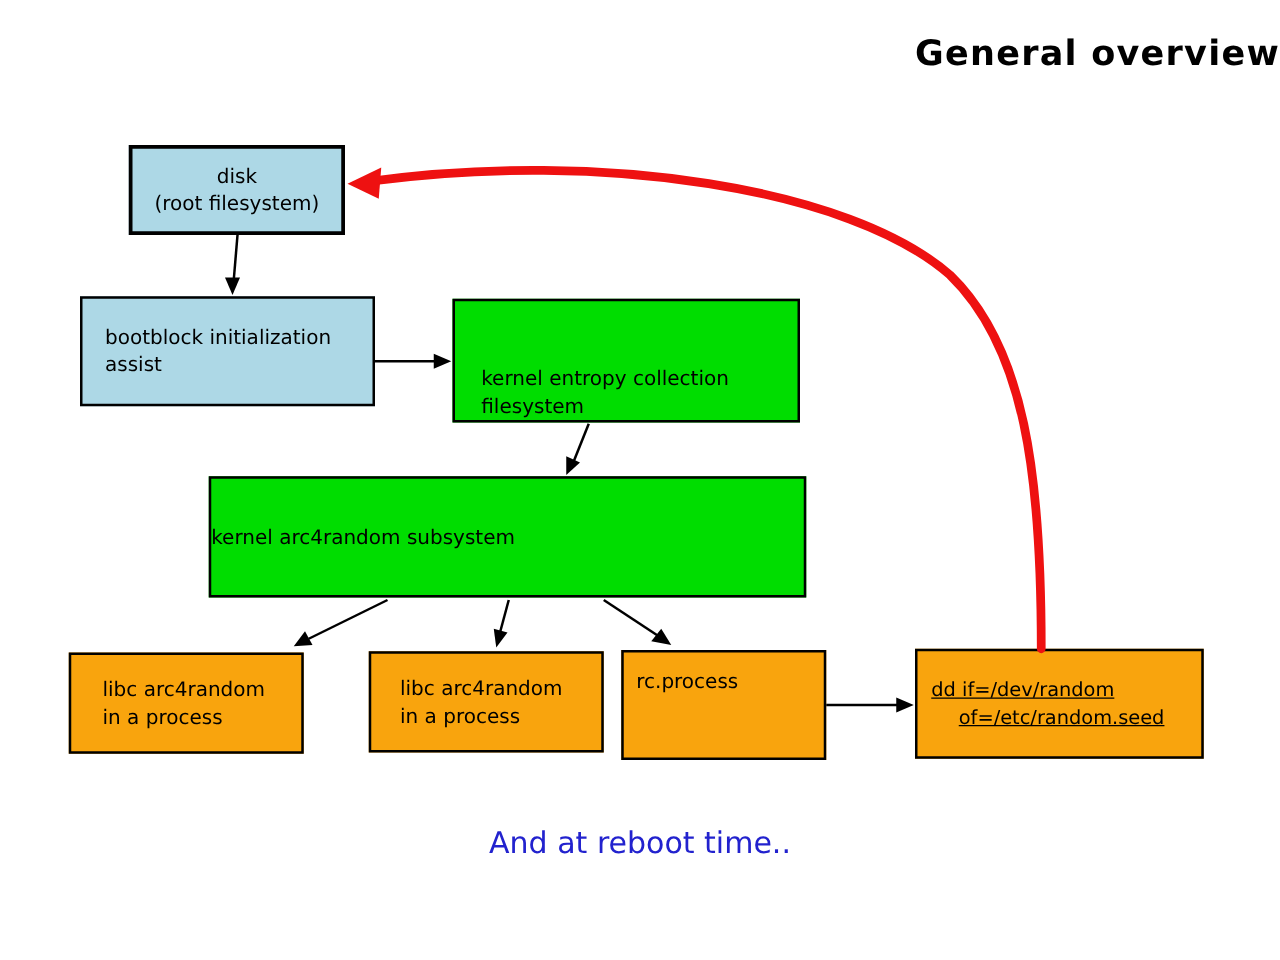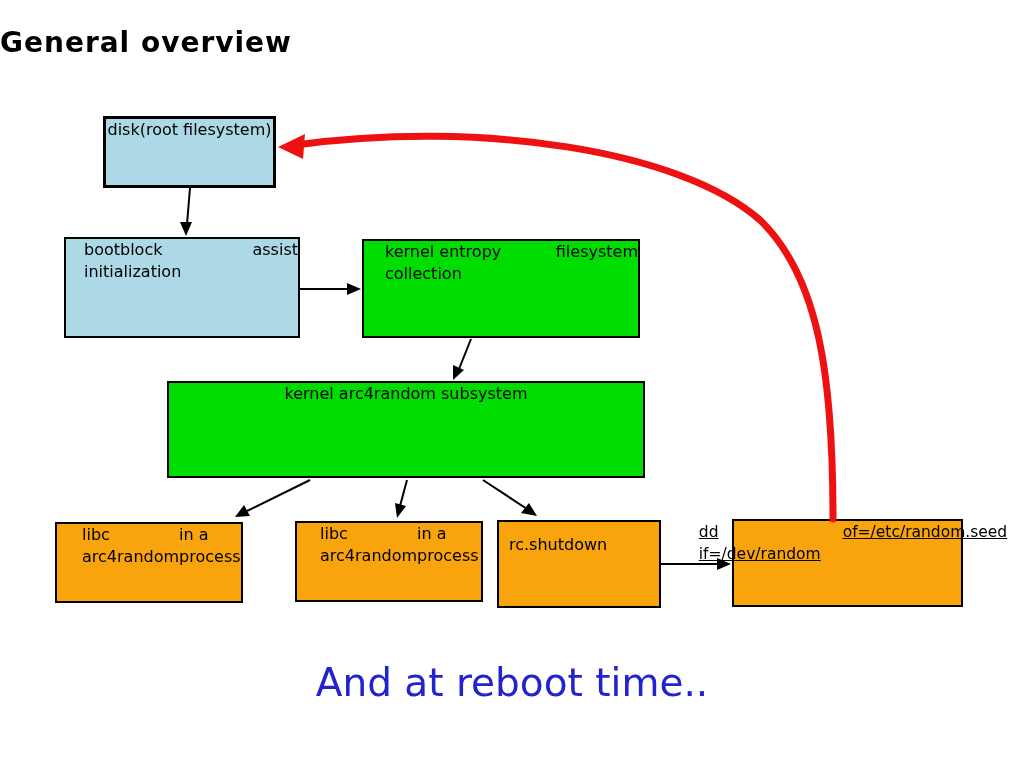--- a/index.html
+++ b/index.html
@@ -10,46 +10,46 @@
     font-family: "DejaVu Sans", "Liberation Sans", sans-serif;
     overflow: hidden;
   }
   #canvas {
     position: relative;
     width: 1024px; height: 768px;
     background: var(--background, #fff);
   }
   .title {
     position: absolute; top: 26px; left: 0; width: 1024px;
-    text-align: left;
+    text-align: right;
     font-size: 28px; font-weight: 700; color: #000;
     letter-spacing: 1px;
   }
   .footer-note {
     position: absolute; top: 660px; left: 0; width: 1024px;
     text-align: center;
-    font-size: 39px; font-weight: 500;
+    font-size: 24px; font-weight: 500;
     color: var(--note_blue, #2222CE);
   }
   .node {
     position: absolute;
     box-sizing: border-box;
     border: 2px solid var(--line_black, #000);
-    display: flex; flex-direction: row; justify-content: center;
+    display: flex; flex-direction: column; justify-content: center;
     font-size: 16px; line-height: 22px; color: #000;
   }
   .node span { display: block; }
   .blue   { background: var(--box_blue, #ADD8E6); }
   .green  { background: var(--box_green, #00DD00); }
   .orange { background: var(--box_orange, #F9A40D); }
 
   #node-disk      { left: 103px; top: 116px; width: 173px; height: 72px; border-width: 3px; text-align: center; }
-  #node-bootblock { left: 64px;  top: 237px; width: 236px; height: 101px; padding-left: 18px; }
+  #node-bootblock { left: 64px;  top: 237px; width: 236px; height: 88px; padding-left: 18px; }
   #node-entropy   { left: 362px; top: 239px; width: 278px; height: 99px;  padding-left: 21px; justify-content: flex-end; }
-  #node-arc4      { left: 167px; top: 381px; width: 478px; height: 97px;  text-align: right; }
+  #node-arc4      { left: 167px; top: 381px; width: 478px; height: 97px;  text-align: left; }
   #node-libc1     { left: 55px;  top: 522px; width: 188px; height: 81px;  padding-left: 25px; }
   #node-libc2     { left: 295px; top: 521px; width: 188px; height: 81px;  padding-left: 23px; }
   #node-rcshutdown{ left: 497px; top: 520px; width: 164px; height: 88px;  justify-content: flex-start; padding: 12px 0 0 10px; }
   #node-dd        { left: 732px; top: 519px; width: 231px; height: 88px;  padding-left: 11px; font-size: 15.5px; text-decoration: underline; }
   #node-dd .indent { padding-left: 22px; }
 
   svg.arrows {
     position: absolute; left: 0; top: 0;
     width: 1024px; height: 768px;
     pointer-events: none;
@@ -89,21 +89,21 @@
     <span>libc arc4random</span>
     <span>in a process</span>
   </div>
 
   <div class="node orange" id="node-libc2">
     <span>libc arc4random</span>
     <span>in a process</span>
   </div>
 
   <div class="node orange" id="node-rcshutdown">
-    <span>rc.shutdown</span>
+    <span>rc.process</span>
   </div>
 
   <div class="node orange" id="node-dd">
     <span>dd if=/dev/random</span>
     <span class="indent">of=/etc/random.seed</span>
   </div>
 
   <svg class="arrows" viewBox="0 0 1024 768">
 
     <g>

